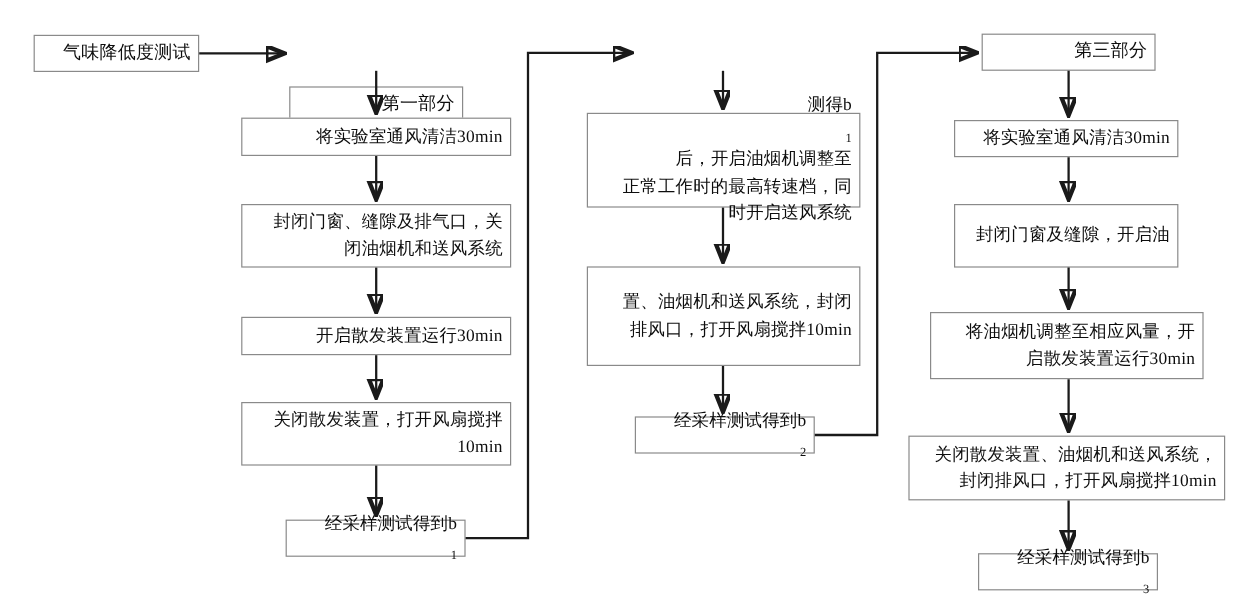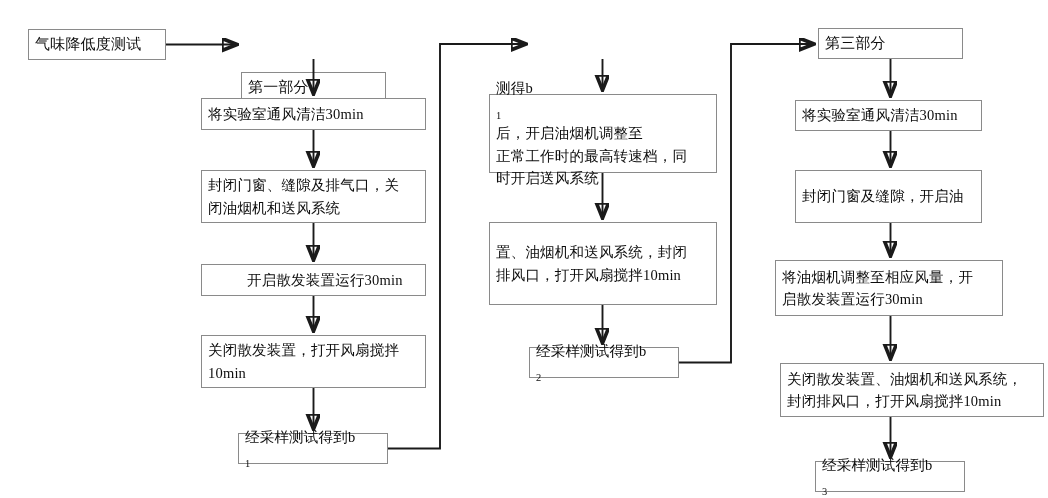--- a/index.html
+++ b/index.html
@@ -15,21 +15,21 @@
     overflow:hidden;
   }
   .node{
     position:absolute;
     box-sizing:border-box;
     border:1px solid #8a8a8a;
     background:#ffffff;
     display:flex;
     align-items:center;
     justify-content:center;
-    text-align:left;
+    text-align:right;
     font-size:14.5px;
     line-height:1.55;
     letter-spacing:.2px;
     padding:3px 6px;
     color:#0d0d0d;
   }
   .node span{display:block;width:100%;}
   .node.head{font-size:15px;}
   svg#wires{
     position:absolute;
@@ -117,21 +117,21 @@
     </span>
   </div>
 
   <div class="node" style="left:775px;top:260px;width:228px;height:56px;">
     <span>
       <span>将油烟机调整至相应风量，开</span>
       <span>启散发装置运行30min</span>
     </span>
   </div>
 
-  <div class="node" style="left:757px;top:363px;width:264px;height:54px;margin-left:23px;">
+  <div class="node" style="left:757px;top:363px;width:264px;height:54px;">
     <span>
       <span>关闭散发装置、油烟机和送风系统，</span>
       <span>封闭排风口，打开风扇搅拌10min</span>
     </span>
   </div>
 
   <div class="node" style="left:815px;top:461px;width:150px;height:31px;">
     <span><span>经采样测试得到b</span><sub>3</sub></span>
   </div>
 

